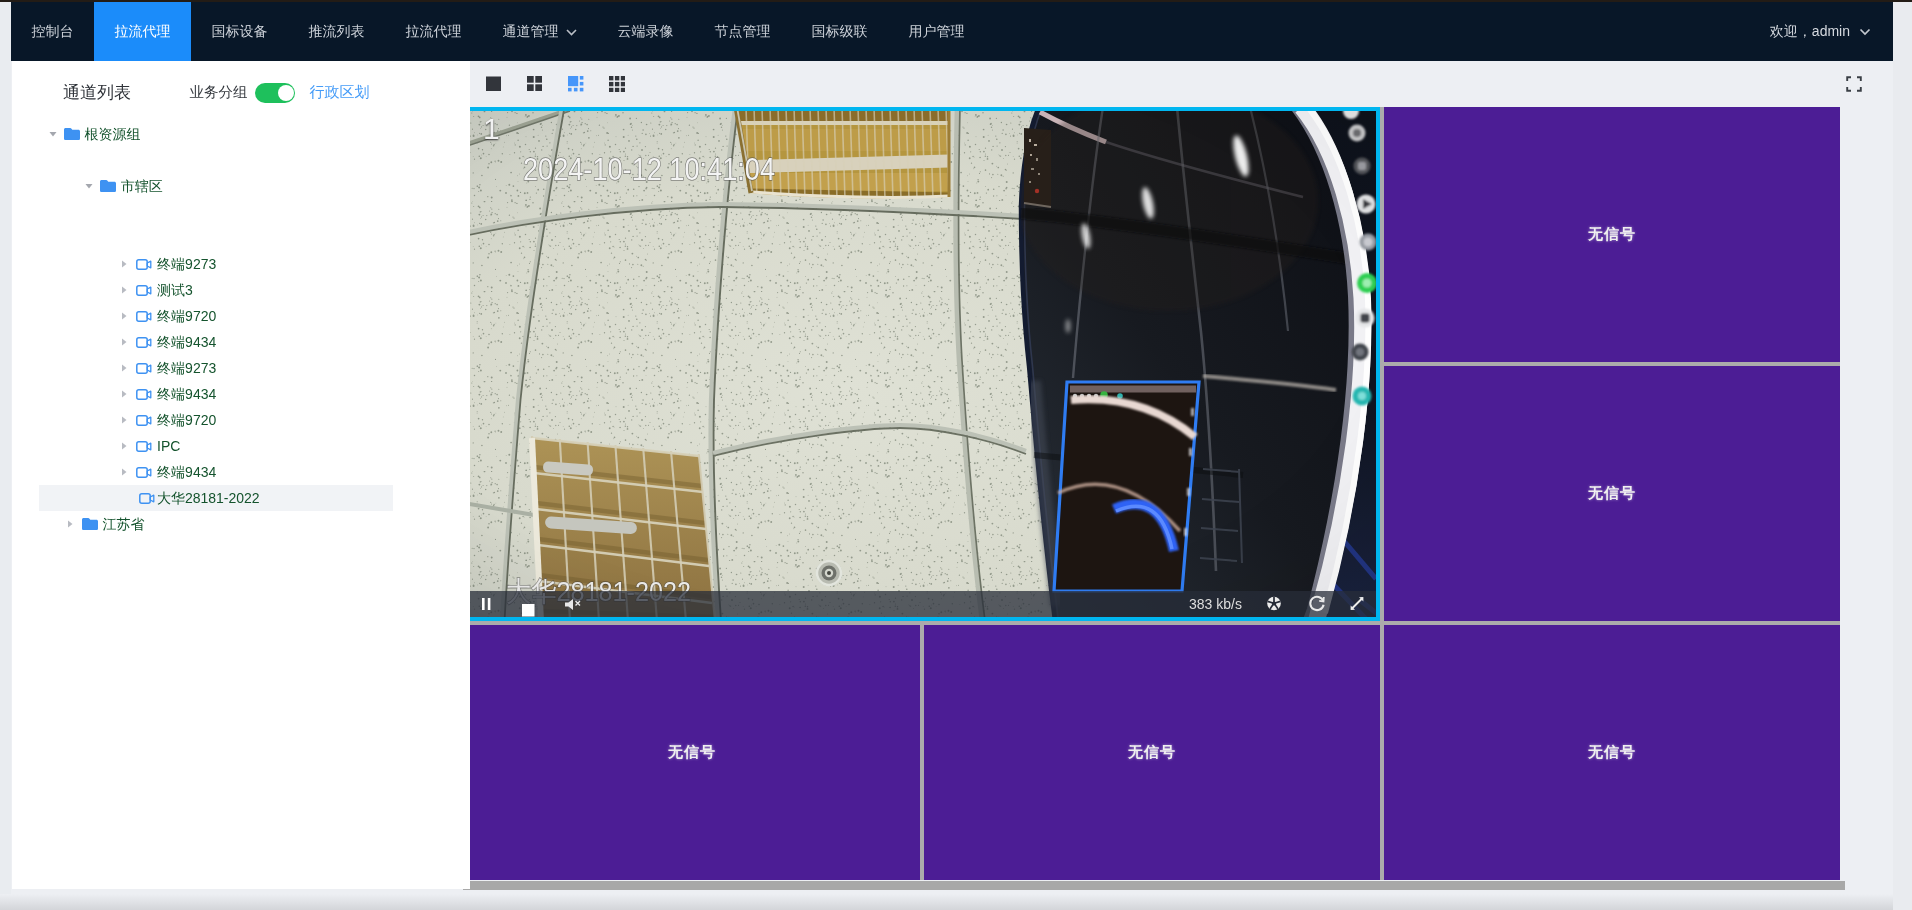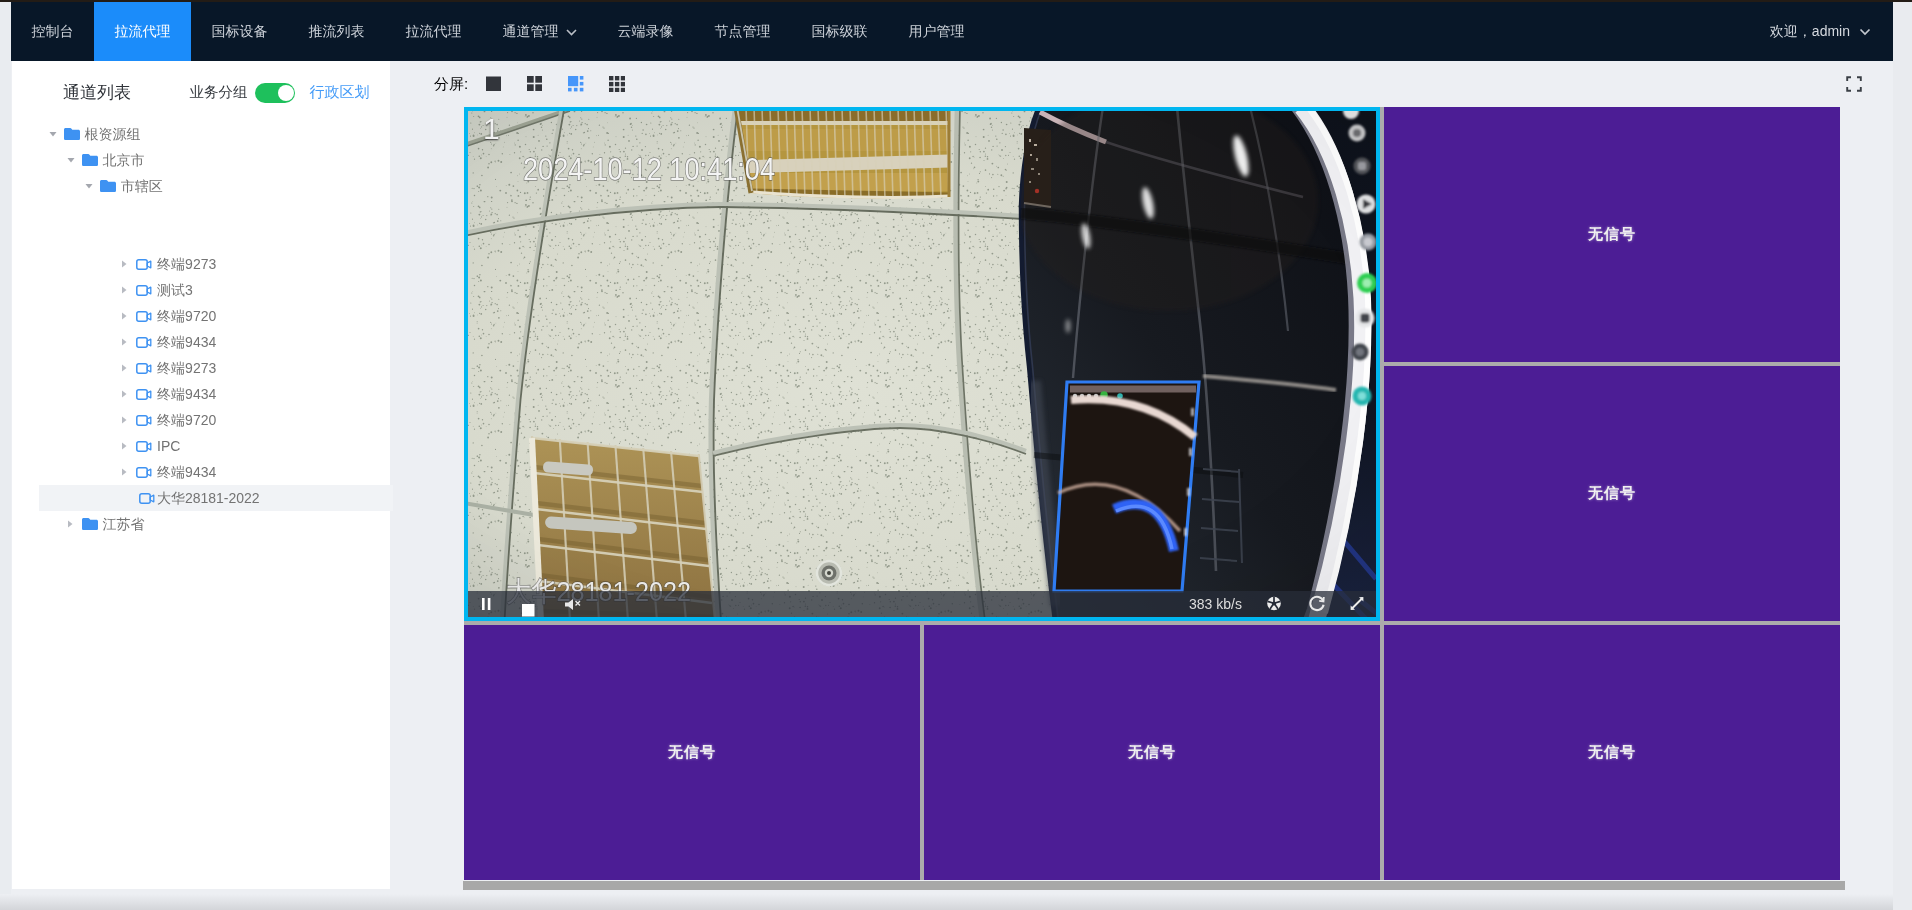--- a/index.html
+++ b/index.html
@@ -6,22 +6,22 @@
 html,body { width:1912px; height:910px; overflow:hidden; background:#edeff3; font-family:"Liberation Sans",sans-serif; }
 .abs { position:absolute; }
 #topline { left:0; top:0; width:1912px; height:2px; background:#231c16; z-index:30; }
 #nav { left:11px; top:1px; width:1882px; height:60px; background:#081728; z-index:20; }
 #nav ul { list-style:none; height:60px; white-space:nowrap; }
 #nav li { display:inline-block; padding:0 20.5px; font-size:14px; line-height:60px; color:#cdd2d9; vertical-align:top; }
 #nav li.act { background:#1b8cfa; color:#fff; }
 #nav .chev { display:inline-block; margin-left:7px; }
 #navR { position:absolute; right:41px; top:1px; height:60px; line-height:60px; font-size:14px; color:#d6dae0; z-index:21; }
 #rstrip { left:1893px; top:2px; width:19px; height:908px; background:#e9ebef; z-index:5; }
-#aside { left:11.5px; top:61px; width:378px; height:828px; background:#fff; z-index:10; }
-.tr { position:absolute; left:0; width:393px; height:26px; font-size:14px; color:#737373;text-decoration:underline; }
+#aside { left:11.5px; top:61px; width:458px; height:828px; background:#fff; z-index:10; }
+.tr { position:absolute; left:0; width:393px; height:26px; font-size:14px; color:#14532d;text-decoration:underline; }
 .tr .lb { position:absolute; top:4.5px; white-space:nowrap; }
 .tr svg { position:absolute; }
 .cell { position:absolute; background:#4c1d95; color:#f0f0f0; font-size:15px; font-weight:bold; letter-spacing:1px; display:flex; align-items:center; justify-content:center; text-shadow:0 0 3px rgba(255,255,255,.55); }
 </style>
 </head>
 <body>
 <div id="topline" class="abs"></div>
 <div class="abs" style="left:0;top:2px;width:11px;height:908px;background:#e9ecf0;"></div>
 <div id="rstrip" class="abs"></div>
 <nav id="nav" class="abs">
@@ -42,29 +42,20 @@
   <div class="abs" style="left:298px;top:21.5px;font-size:15px;color:#459cf8;">行政区划</div>
   <div class="abs" style="left:27.5px;top:60px;width:380px;height:760px;">
 <div class="tr" style="top:0px">
         <svg style="left:10.0px;top:10px" width="8" height="6" viewBox="0 0 8 6">
           <path d="M0.5 1 L7.5 1 L4 5.5 Z" fill="#a4a7ae"></path>
         </svg>
         <svg style="left:25.0px;top:6px" width="16" height="14" viewBox="0 0 16 14">
           <path d="M1.6 1 h4.6 c.5 0 1 .25 1.3 .65 l.75 1.05 h6.15 c.9 0 1.6 .7 1.6 1.6 v7.1 c0 .9 -.7 1.6 -1.6 1.6 h-12.8 c-.9 0 -1.6 -.7 -1.6 -1.6 v-8.8 c0 -.9 .7 -1.6 1.6 -1.6 z" fill="#3e92f2"></path>
         </svg>
         <span class="lb" style="left:45.5px">根资源组</span>
-      </div>
-<div class="tr" style="top:26px">
-        <svg style="left:28.1px;top:10px" width="8" height="6" viewBox="0 0 8 6">
-          <path d="M0.5 1 L7.5 1 L4 5.5 Z" fill="#a4a7ae"></path>
-        </svg>
-        <svg style="left:43.1px;top:6px" width="16" height="14" viewBox="0 0 16 14">
-          <path d="M1.6 1 h4.6 c.5 0 1 .25 1.3 .65 l.75 1.05 h6.15 c.9 0 1.6 .7 1.6 1.6 v7.1 c0 .9 -.7 1.6 -1.6 1.6 h-12.8 c-.9 0 -1.6 -.7 -1.6 -1.6 v-8.8 c0 -.9 .7 -1.6 1.6 -1.6 z" fill="#3e92f2"></path>
-        </svg>
-        <span class="lb" style="left:63.6px">北京市</span>
       </div>
 <div class="tr" style="top:52px">
         <svg style="left:46.2px;top:10px" width="8" height="6" viewBox="0 0 8 6">
           <path d="M0.5 1 L7.5 1 L4 5.5 Z" fill="#a4a7ae"></path>
         </svg>
         <svg style="left:61.2px;top:6px" width="16" height="14" viewBox="0 0 16 14">
           <path d="M1.6 1 h4.6 c.5 0 1 .25 1.3 .65 l.75 1.05 h6.15 c.9 0 1.6 .7 1.6 1.6 v7.1 c0 .9 -.7 1.6 -1.6 1.6 h-12.8 c-.9 0 -1.6 -.7 -1.6 -1.6 v-8.8 c0 -.9 .7 -1.6 1.6 -1.6 z" fill="#3e92f2"></path>
         </svg>
         <span class="lb" style="left:81.7px">市辖区</span>
       </div>

